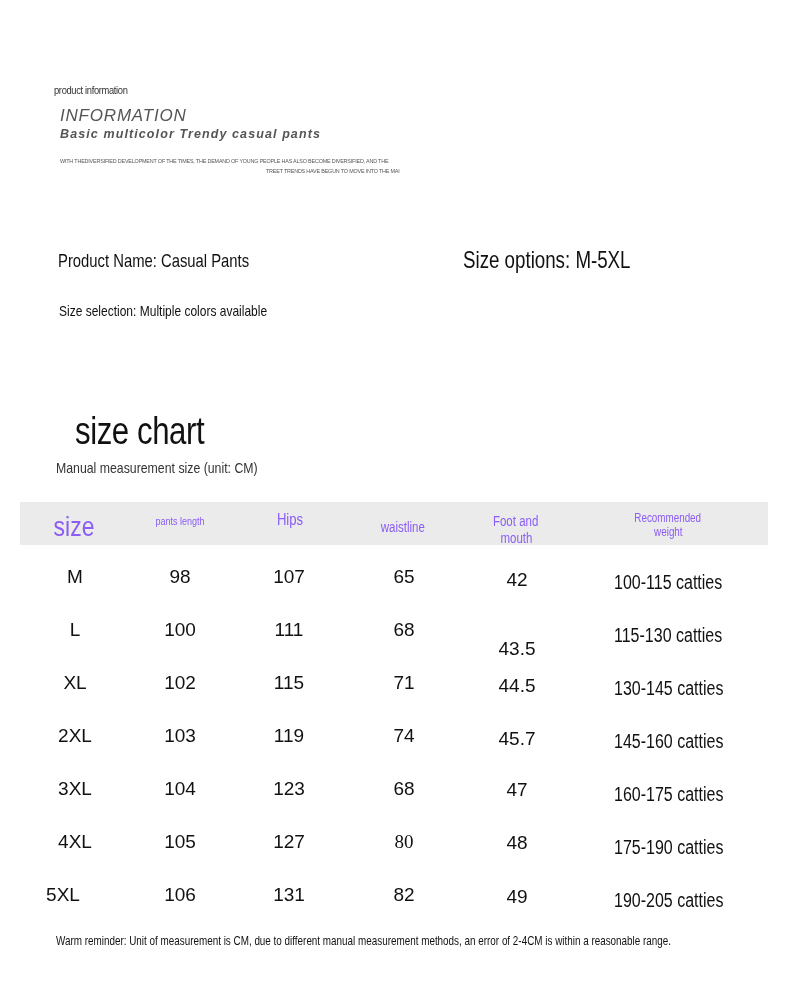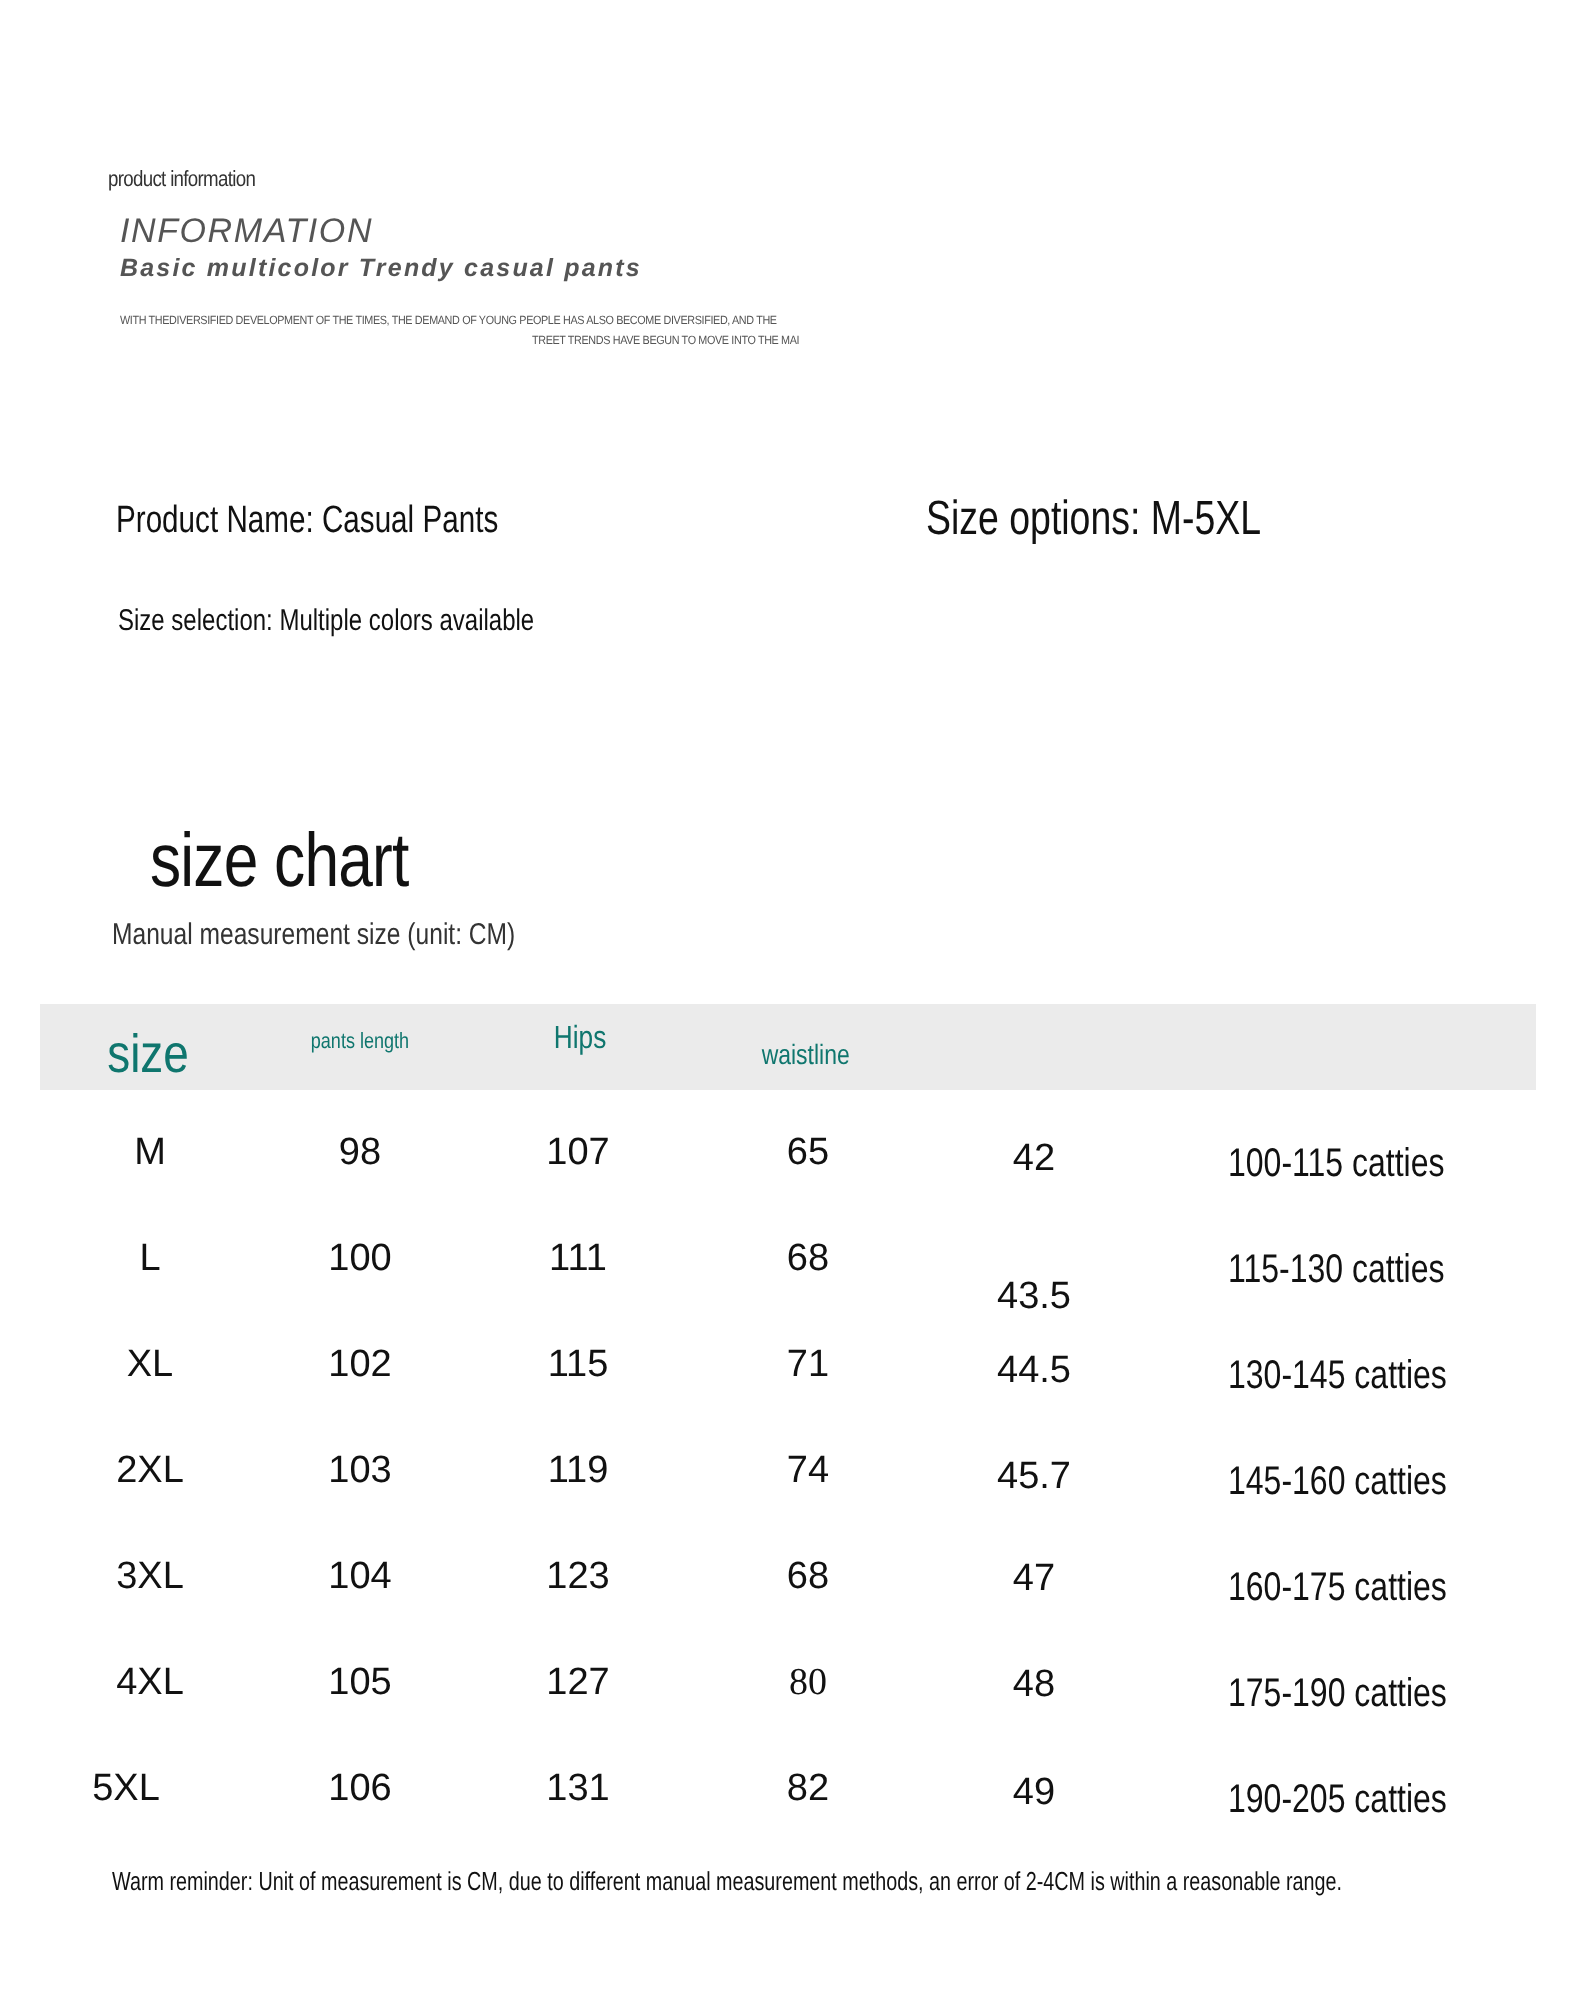--- a/index.html
+++ b/index.html
@@ -15,21 +15,21 @@
     #info-desc2 { left: 266px; top: 168px; font-size: 6px; color: #555; letter-spacing: -0.2px; transform: scaleX(0.9); transform-origin: left; }
 
     #product-name { left: 58px; top: 250px; font-size: 19px; color: #111; transform: scaleX(0.78); transform-origin: left; }
     #size-options { left: 463px; top: 246px; font-size: 24px; color: #111; transform: scaleX(0.78); transform-origin: left; }
     #size-selection { left: 59px; top: 302px; font-size: 15px; color: #111; transform: scaleX(0.8); transform-origin: left; }
 
     #chart-title { left: 75px; top: 410px; font-size: 38px; color: #111; transform: scaleX(0.82); transform-origin: left; letter-spacing: -0.5px; }
     #chart-sub { left: 56px; top: 459px; font-size: 15px; color: #333; transform: scaleX(0.82); transform-origin: left; }
 
     #header-band { position: absolute; left: 20px; top: 502px; width: 748px; height: 43px; background: #ebebeb; }
-    .hcell { position: absolute; text-align: center; color: #0f766e; line-height: 1.2; }
+    .hcell { position: absolute; text-align: center; color: #8b5cf6; line-height: 1.2; }
     .hcell span { display: inline-block; transform: scaleX(0.82); }
 
     .row { position: absolute; left: 0; width: 790px; height: 53px; }
     .cell { position: absolute; font-size: 19px; color: #111; text-align: center; }
     .wcell { position: absolute; font-size: 20px; color: #111; white-space: nowrap; transform: scaleX(0.8); transform-origin: left; }
 
     #reminder { left: 56px; top: 933px; font-size: 13px; color: #111; transform: scaleX(0.76); transform-origin: left; }
   </style>
 </head>
 <body>
@@ -52,20 +52,28 @@
     <span style="transform:scaleX(0.85);">size</span>
   </div>
   <div class="hcell" style="left:110px; top:13px; width:100px; font-size:11px;">
     <span>pants length</span>
   </div>
   <div class="hcell" style="left:230px; top:8px; width:80px; font-size:16px;">
     <span>Hips</span>
   </div>
   <div class="hcell" style="left:333px; top:17px; width:100px; font-size:14px;">
     <span>waistline</span>
+  </div>
+  <div class="hcell" style="left:446px; top:11px; width:100px; font-size:14px;">
+    <span>Foot and</span><br>
+    <span>mouth</span>
+  </div>
+  <div class="hcell" style="left:588px; top:9px; width:120px; font-size:12px;">
+    <span>Recommended</span><br>
+    <span>weight</span>
   </div>
 </div>
 
 <div id="rows">
   <div class="row" style="top:566px;">
     <div class="cell" style="left:35px; width:80px;">M</div>
     <div class="cell" style="left:140px; width:80px;">98</div>
     <div class="cell" style="left:249px; width:80px;">107</div>
     <div class="cell" style="left:364px; width:80px;">65</div>
     <div class="cell" style="left:477px; top:3px; width:80px;">42</div>

